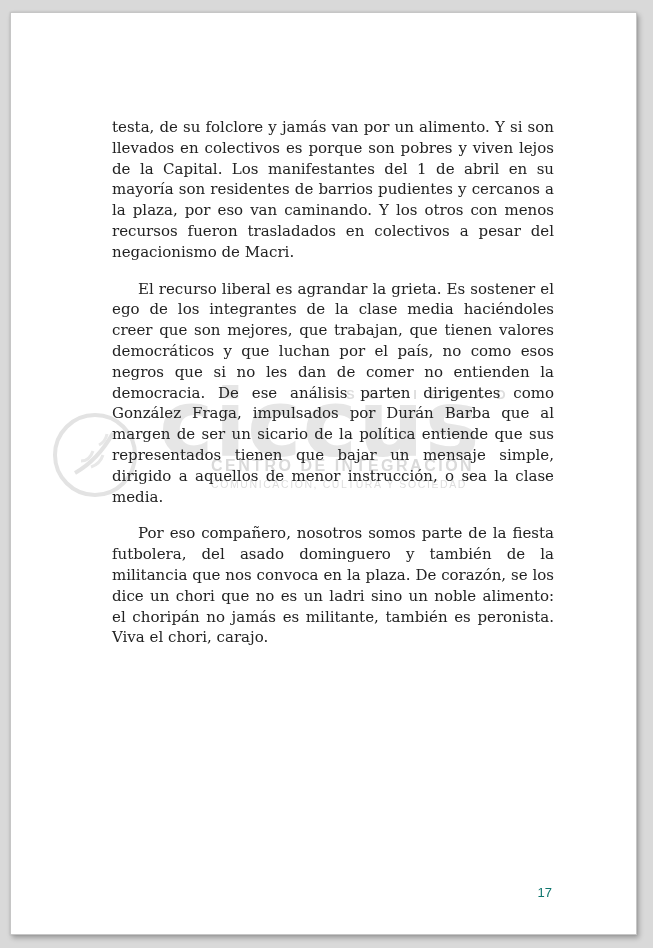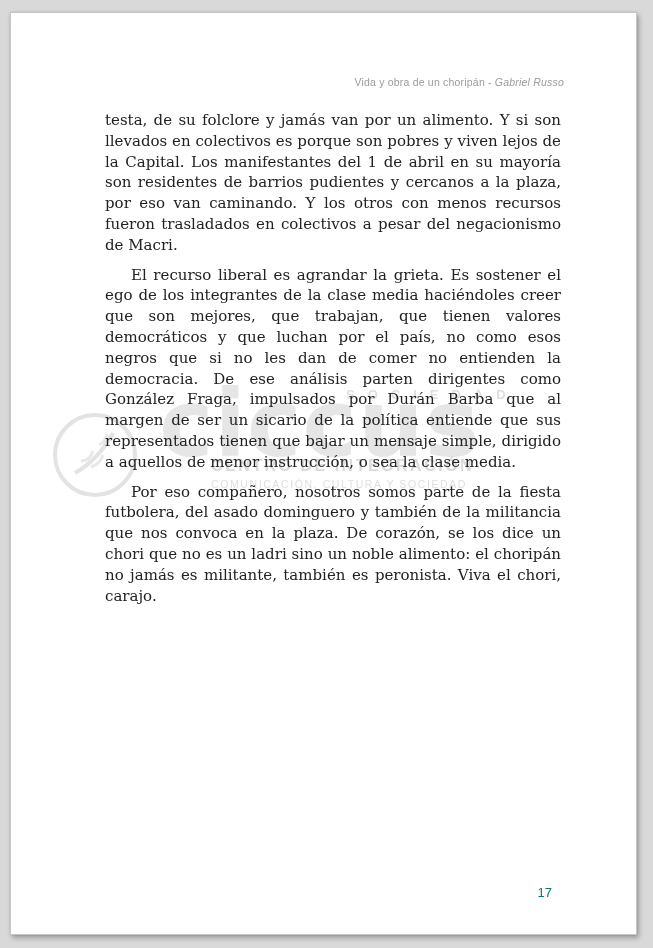--- a/index.html
+++ b/index.html
@@ -34,21 +34,21 @@
     position: absolute;
     left: 85px; top: 88px;
     width: 474px;
     font-family: "DejaVu Serif", serif;
     font-size: 15px;
     line-height: 20.8px;
     color: #222222;
     text-align: justify;
     z-index: 2;
   }
-  .body-text p { margin: 9px; padding: 0; }
+  .body-text p { margin: 16px; padding: 0; }
   .body-text p.indent { text-indent: 26px; }
 
   
   .wm { position: absolute; z-index: 1; user-select: none; pointer-events: none; }
   .wm-ediciones {
     left: 335px; top: 374px;
     font-size: 13px; letter-spacing: 13px;
     color: #dedede; font-weight: bold;
     white-space: nowrap;
   }
@@ -100,23 +100,20 @@
       <path d="M30 50 C36 50, 40 46, 42 40" stroke="#e8e8e8" stroke-width="3" fill="none"></path>
       <path d="M40 56 C46 54, 50 50, 52 44" stroke="#e8e8e8" stroke-width="3" fill="none"></path>
       <path d="M48 34 C52 32, 55 28, 56 23" stroke="#e8e8e8" stroke-width="3" fill="none"></path>
     </svg>
   </div>
 
   <div class="wm wm-centro">CENTRO DE INTEGRACIÓN</div>
 
   <div class="wm wm-comunicacion">COMUNICACIÓN, CULTURA Y SOCIEDAD</div>
 
-  <div class="running-header">
-    <span>Vida y obra de un choripán - </span><span class="author">Gabriel Russo</span>
-  </div>
 
   <div class="body-text">
     <p>testa, de su folclore y jamás van por un alimento. Y si son llevados en colectivos es porque son pobres y viven lejos de la Capital. Los manifestantes del 1 de abril en su mayoría son residentes de barrios pudientes y cercanos a la plaza, por eso van caminando. Y los otros con menos recursos fueron trasladados en colectivos a pesar del negacionismo de Macri.</p>
     <p class="indent">El recurso liberal es agrandar la grieta. Es sostener el ego de los integrantes de la clase media haciéndoles creer que son mejores, que trabajan, que tienen valores democráticos y que luchan por el país, no como esos negros que si no les dan de comer no entienden la democracia. De ese análisis parten dirigentes como González Fraga, impulsados por Durán Barba que al margen de ser un sicario de la política entiende que sus representados tienen que bajar un mensaje simple, dirigido a aquellos de menor instrucción, o sea la clase media.</p>
     <p class="indent">Por eso compañero, nosotros somos parte de la fiesta futbolera, del asado dominguero y también de la militancia que nos convoca en la plaza. De corazón, se los dice un chori que no es un ladri sino un noble alimento: el choripán no jamás es militante, también es peronista. Viva el chori, carajo.</p>
   </div>
 
   <div class="page-number">17</div>
 
 </div>

